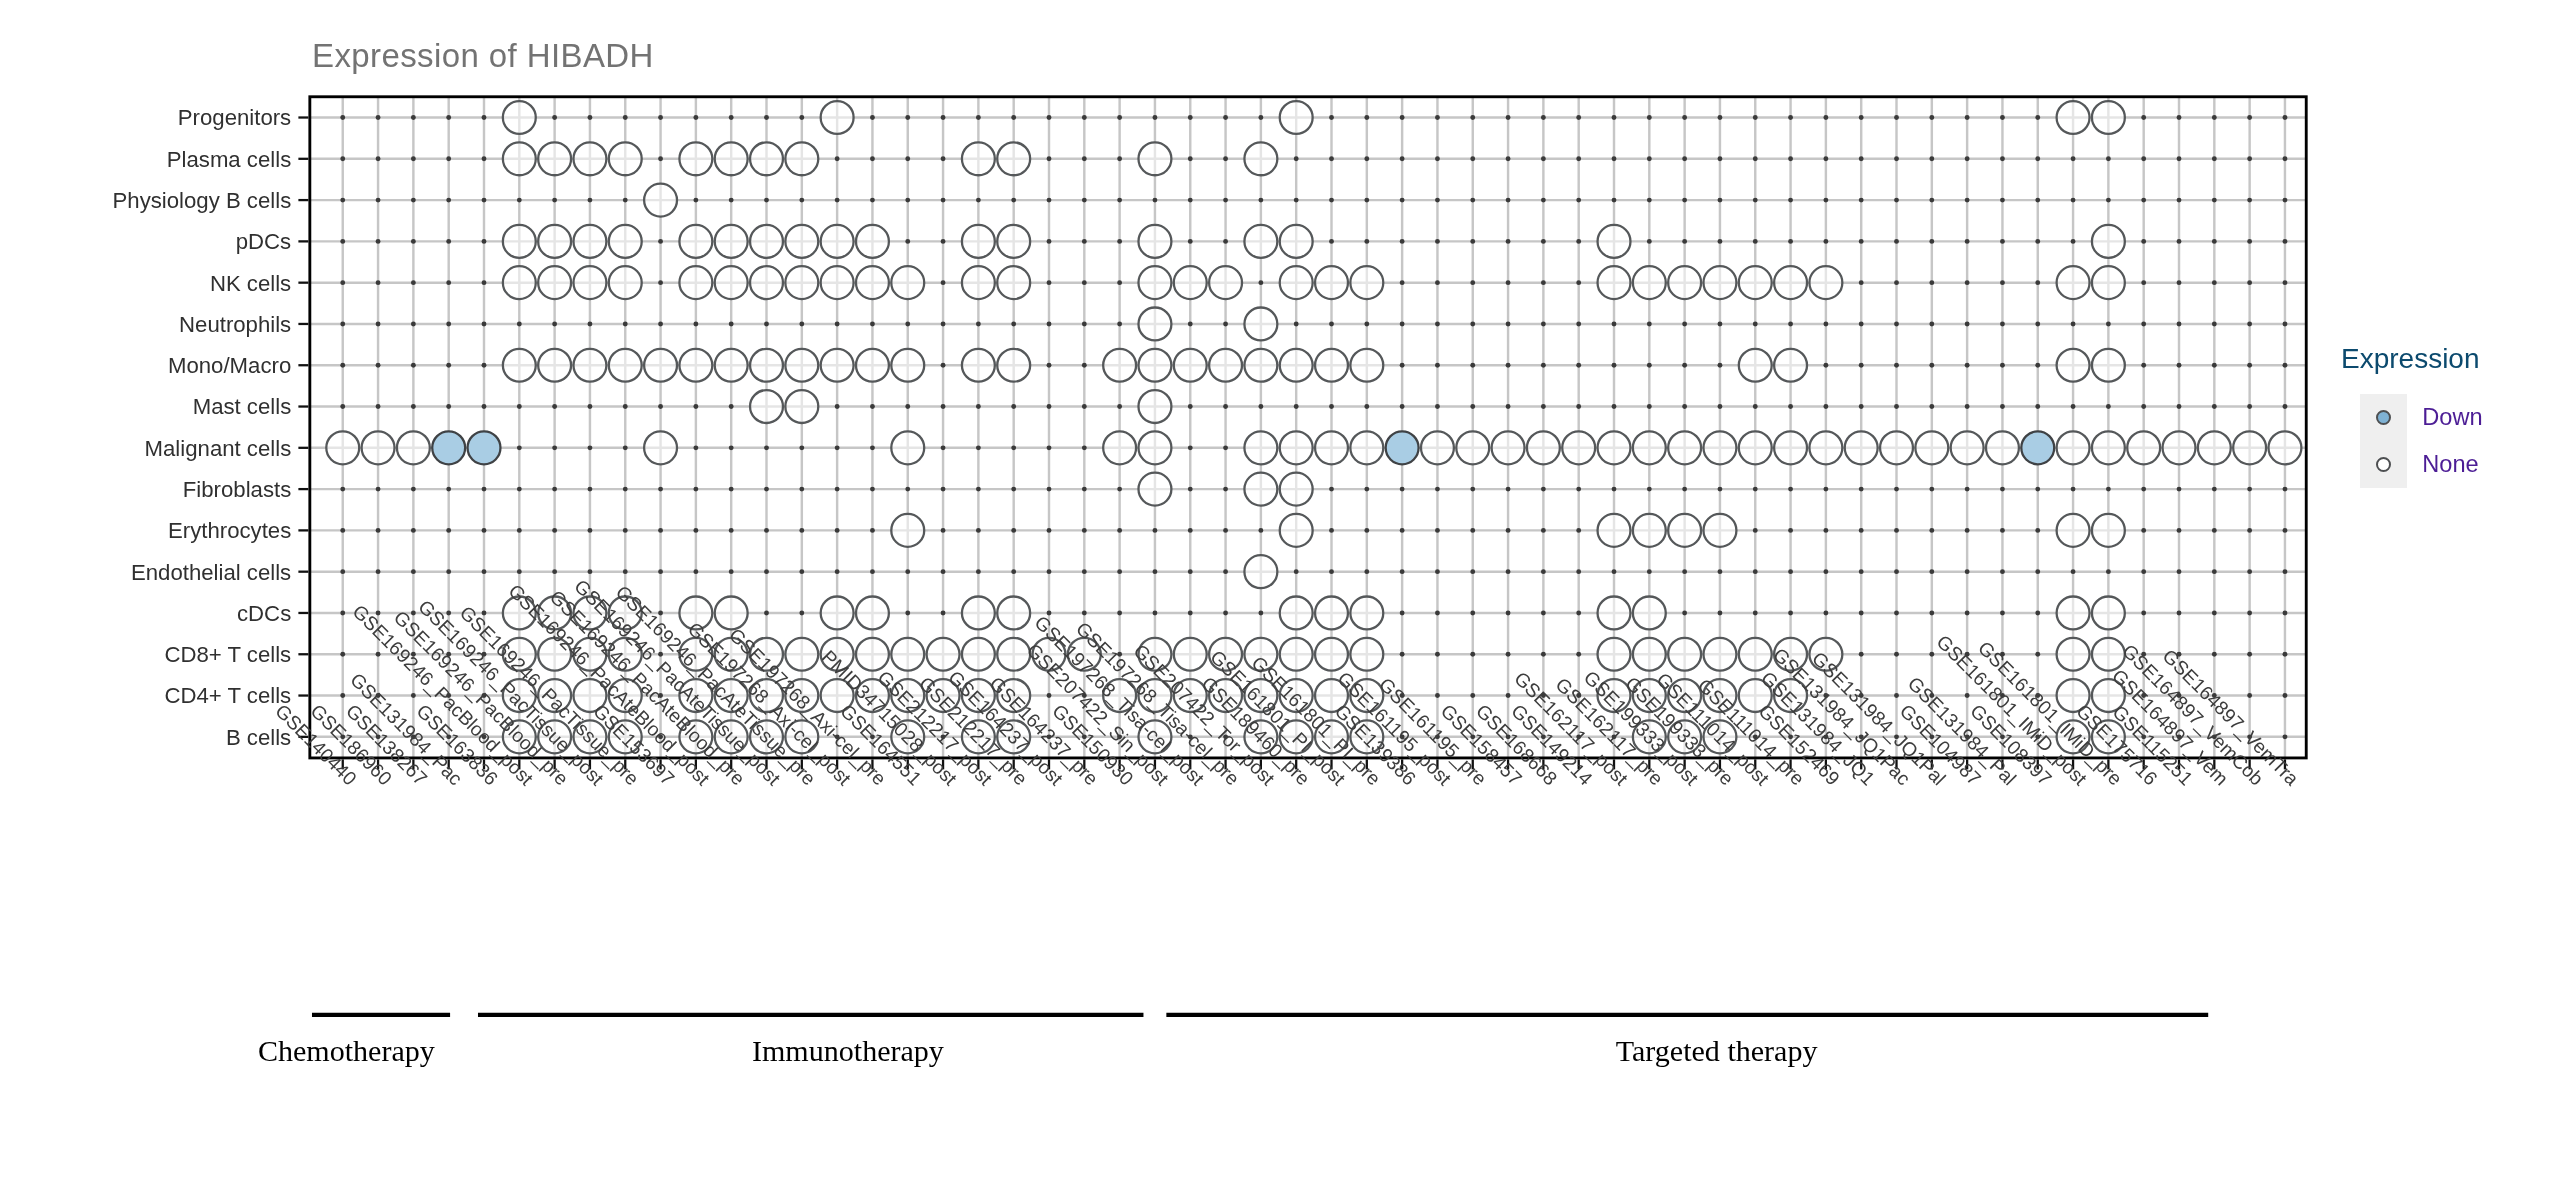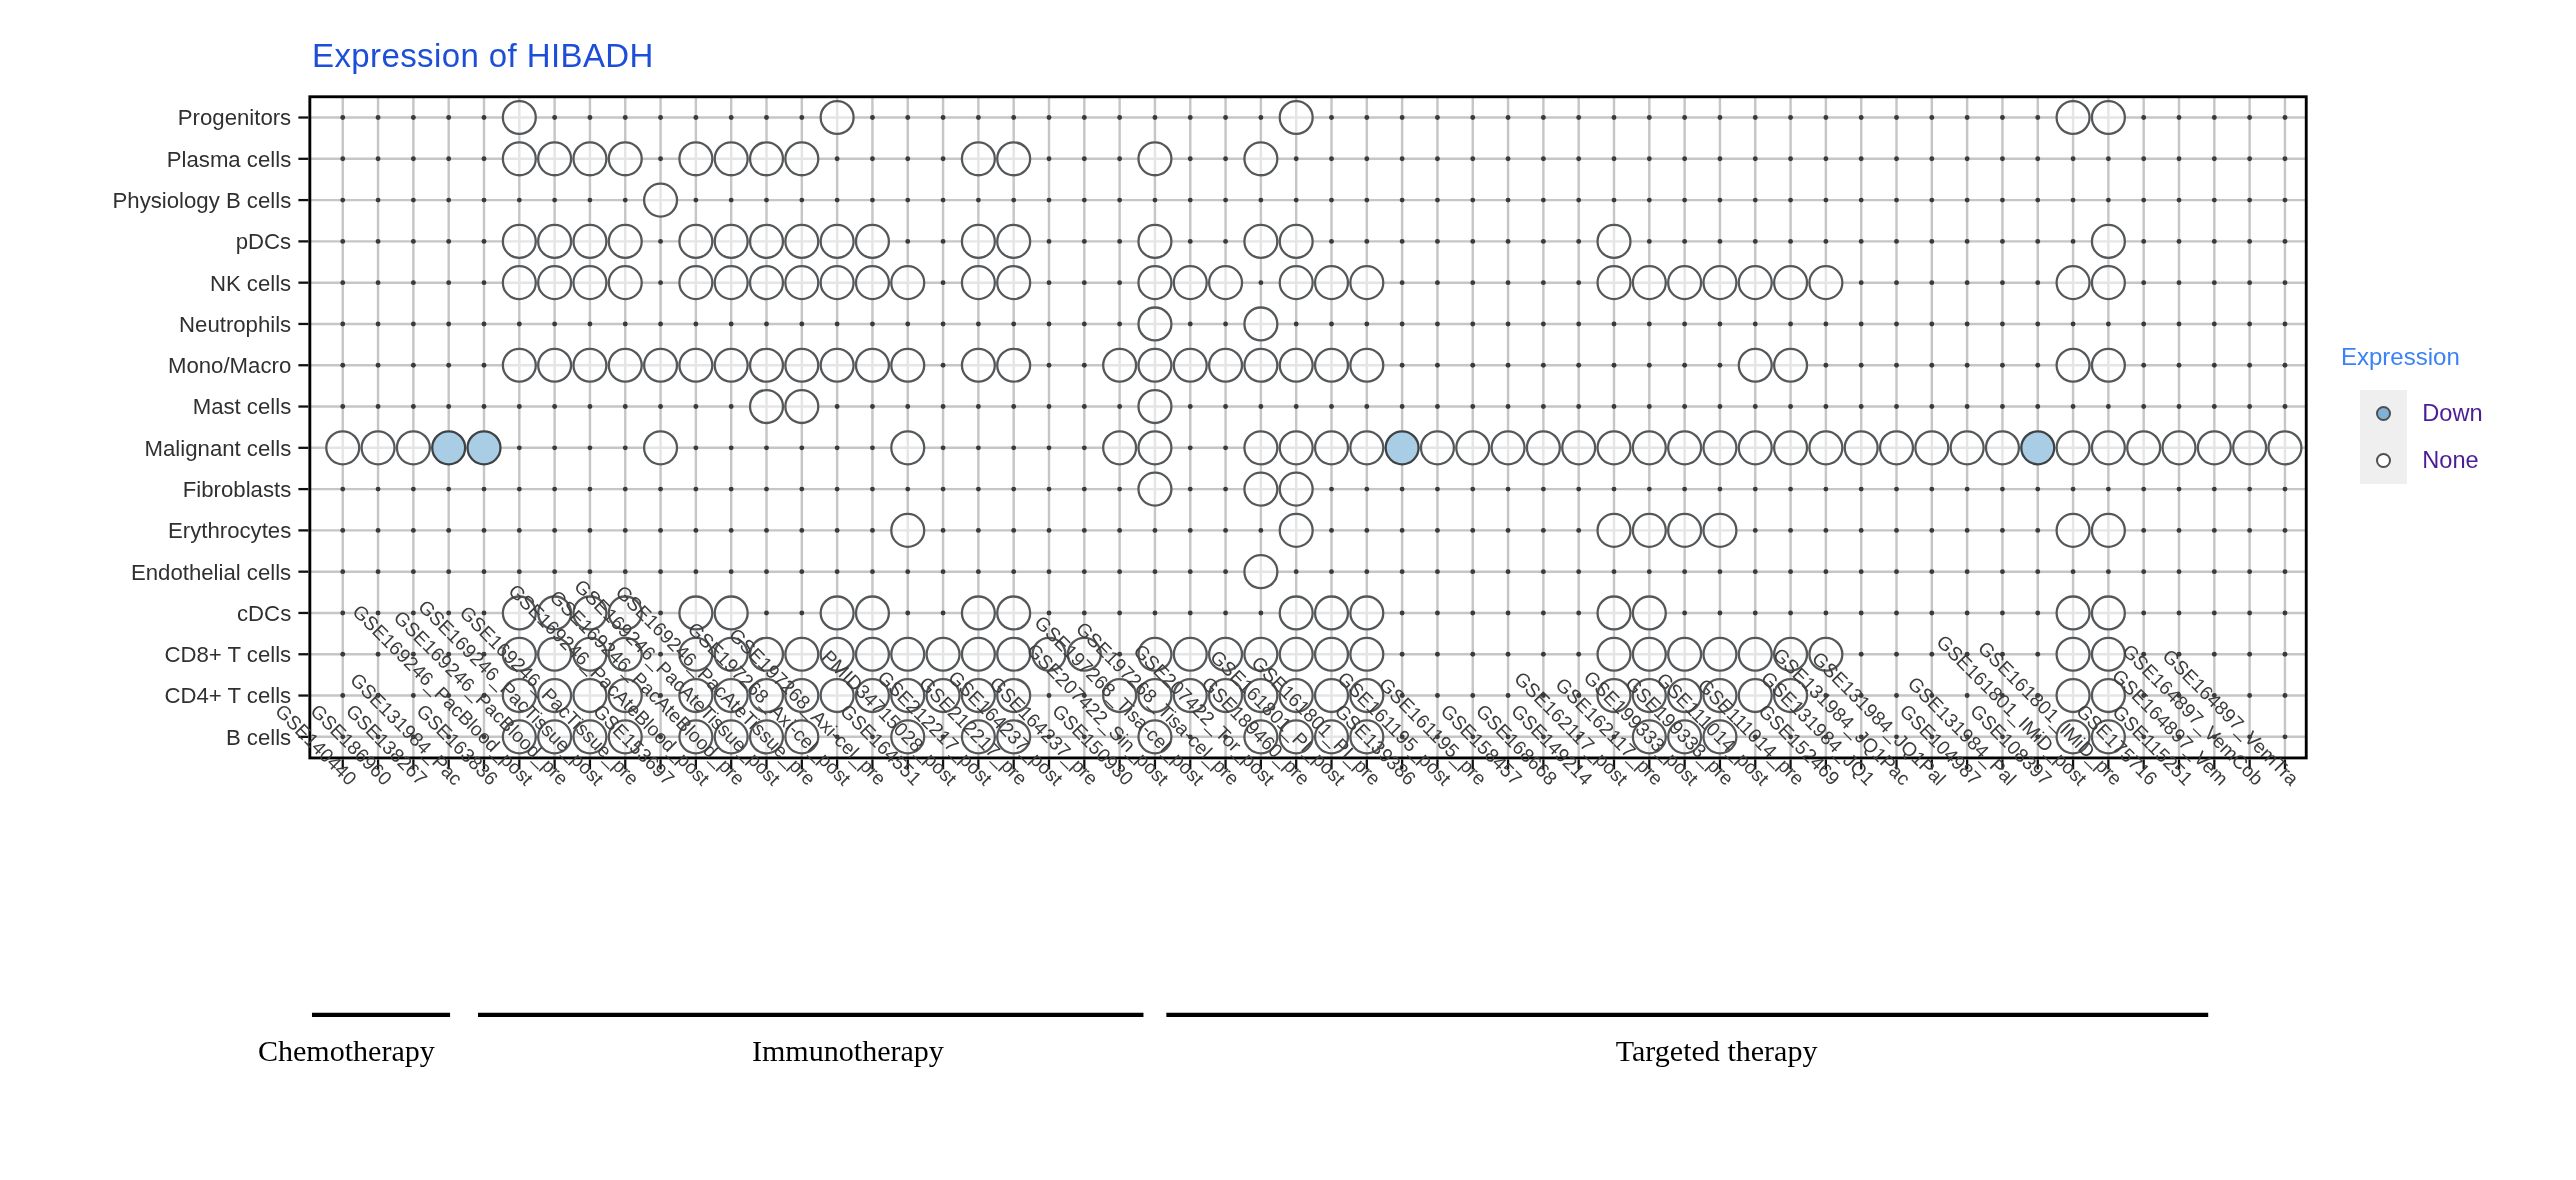--- a/index.html
+++ b/index.html
@@ -1,21 +1,21 @@
 <!DOCTYPE html>
 <html style="font-size:11.4px"><head>
 <meta charset="utf-8">
 <style>
   html,body{margin:0;padding:0;background:#ffffff;width:2576px;height:1181px;
     font-family:"Liberation Sans",sans-serif;}
   .stage{position:relative;width:2576px;height:1181px;background:#fff;overflow:hidden;}
-  .chart-title{position:absolute;left:312px;top:37px;font-size:33px;color:#1d4ed8;
+  .chart-title{position:absolute;left:312px;top:37px;font-size:33px;color:#737373;
     letter-spacing:0.4px;font-weight:500;}
   .legend{position:absolute;left:2341px;top:343px;}
-  .legend-title{font-size:24px;color:#3b82f6;margin-bottom:18.6px;}
+  .legend-title{font-size:28px;color:#0c4a6e;margin-bottom:18.6px;}
   .legend-items{margin-left:18.6px;}
   .legend-item{display:flex;align-items:center;height:47px;}
   .legend-key{width:47px;height:47px;background:#efefef;display:flex;
     align-items:center;justify-content:center;}
   .legend-dot{width:15px;height:15px;border-radius:50%;border:2.1px solid #4d4f51;box-sizing:border-box;}
   .legend-label{font-size:23.6px;color:#4c1d95;margin-left:15.7px;}
   svg text{font-family:"Liberation Sans",sans-serif;}
   svg .cat-label{font-family:"Liberation Serif",serif;}
 </style>
 </head>

